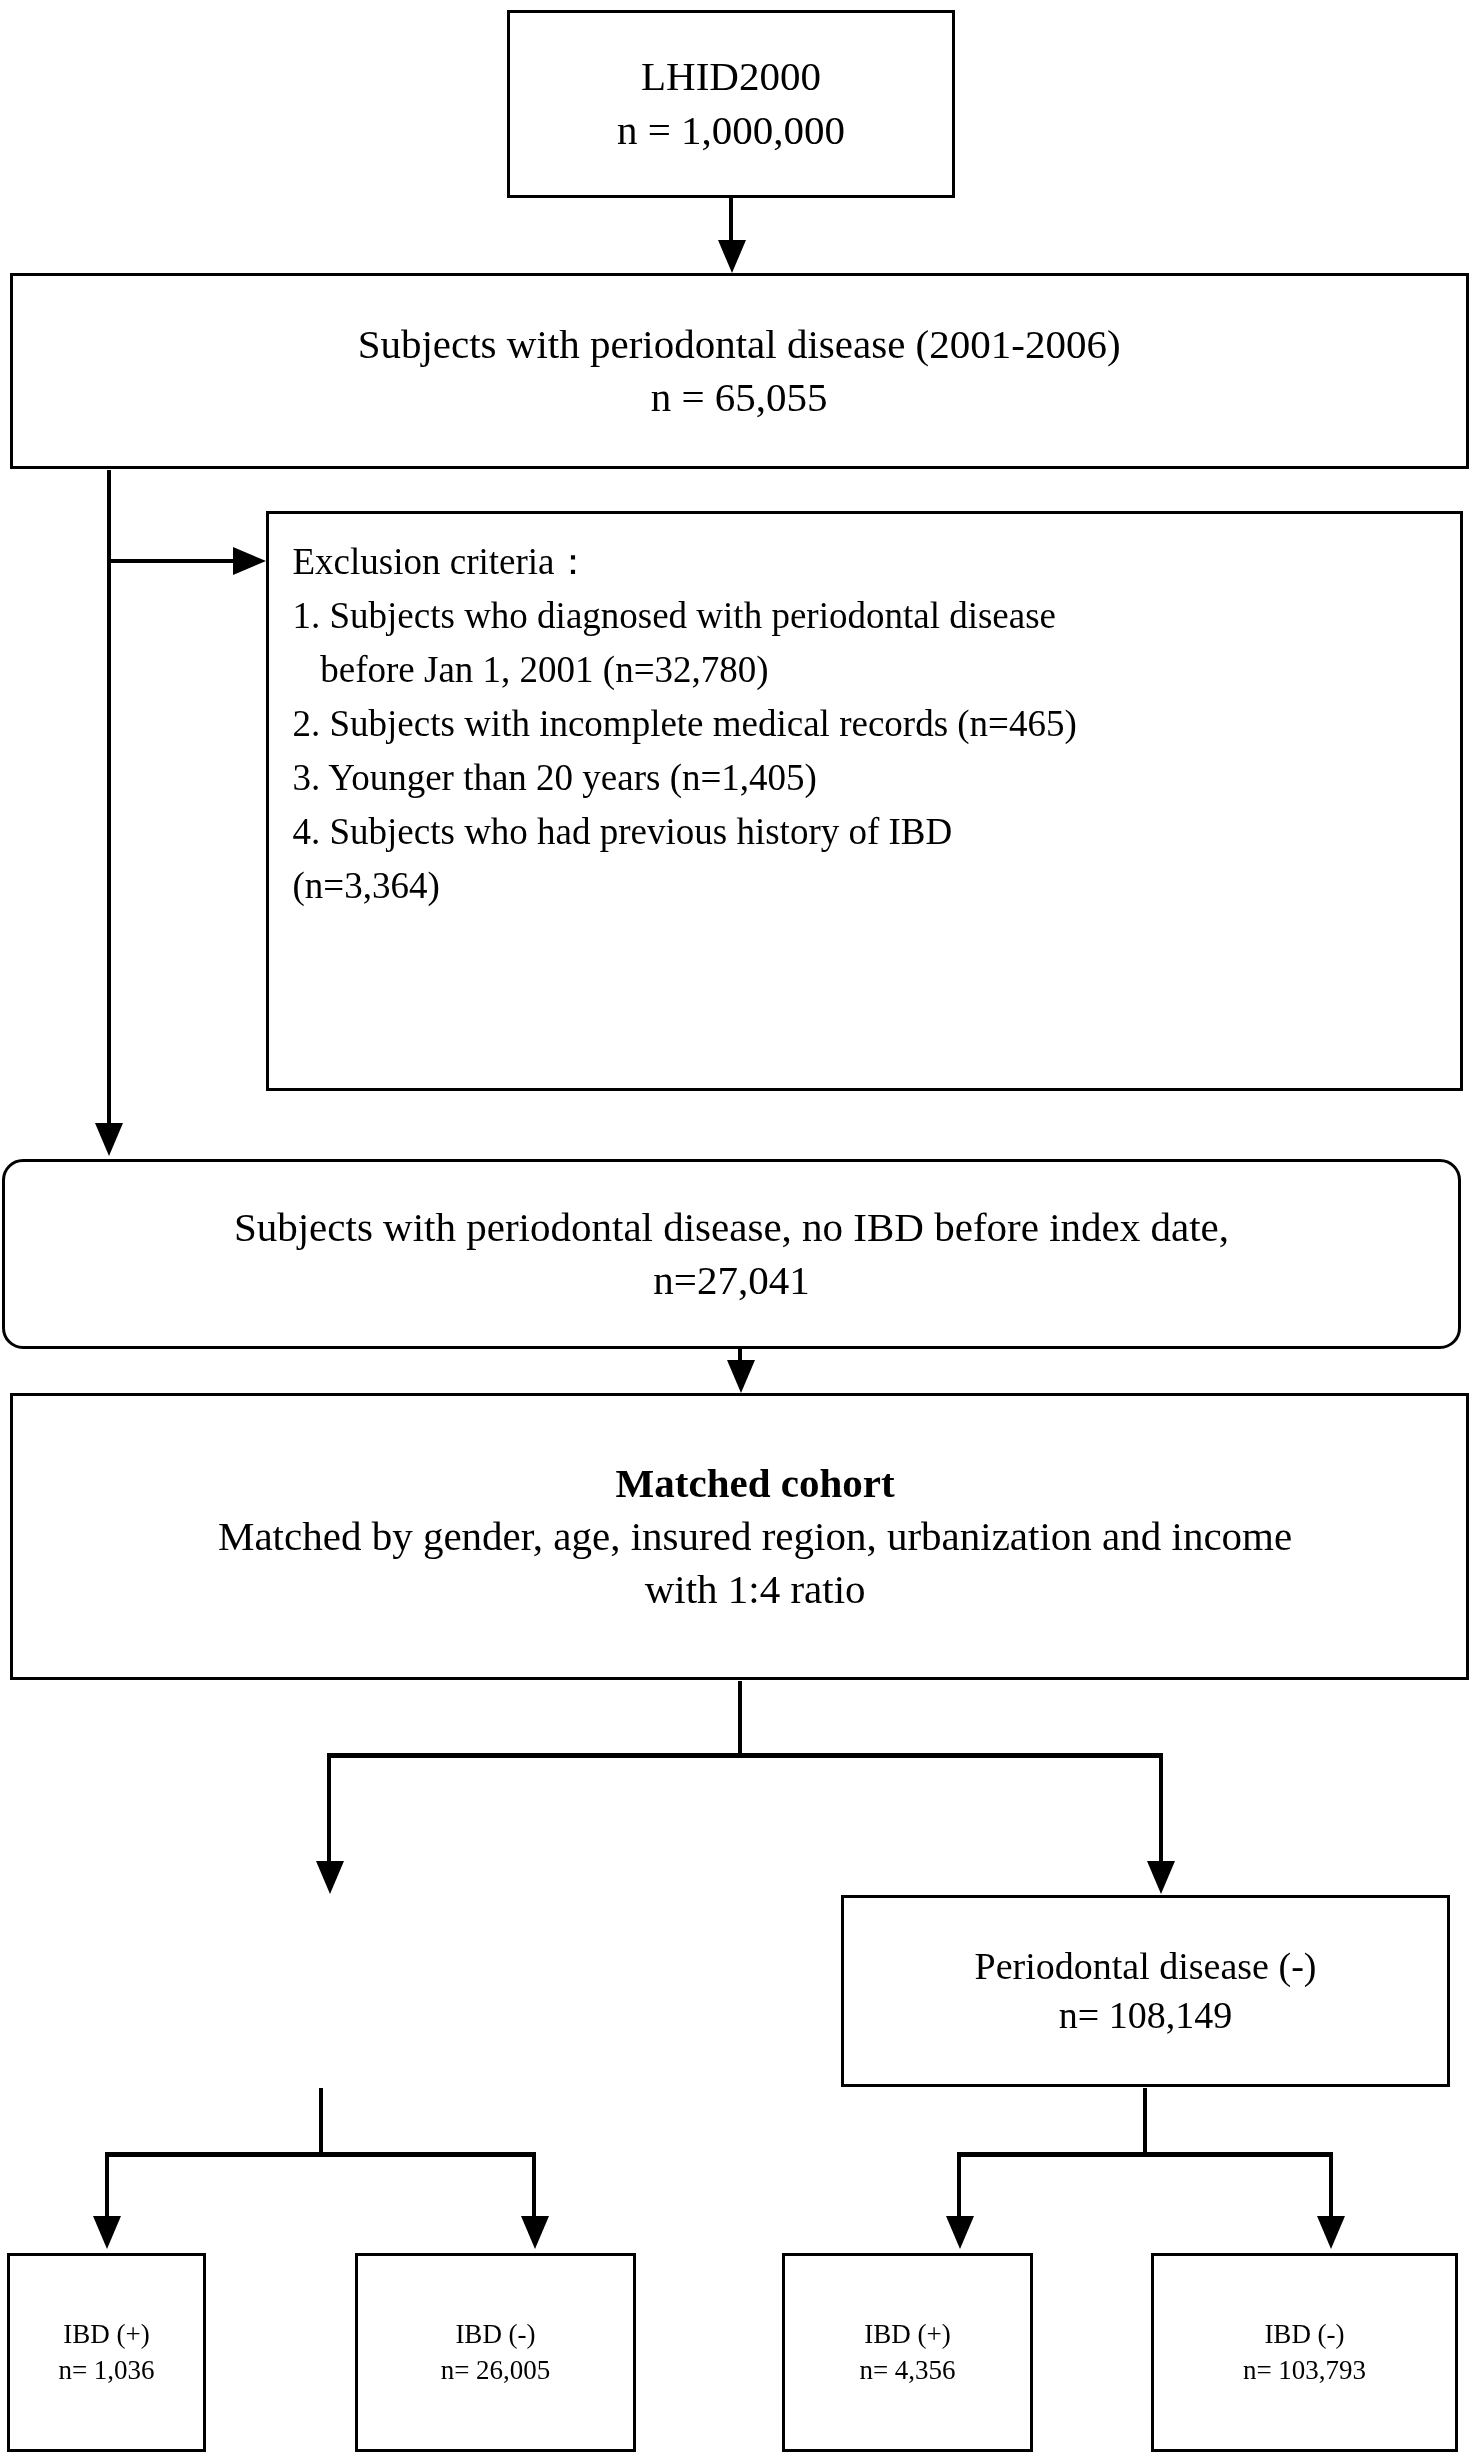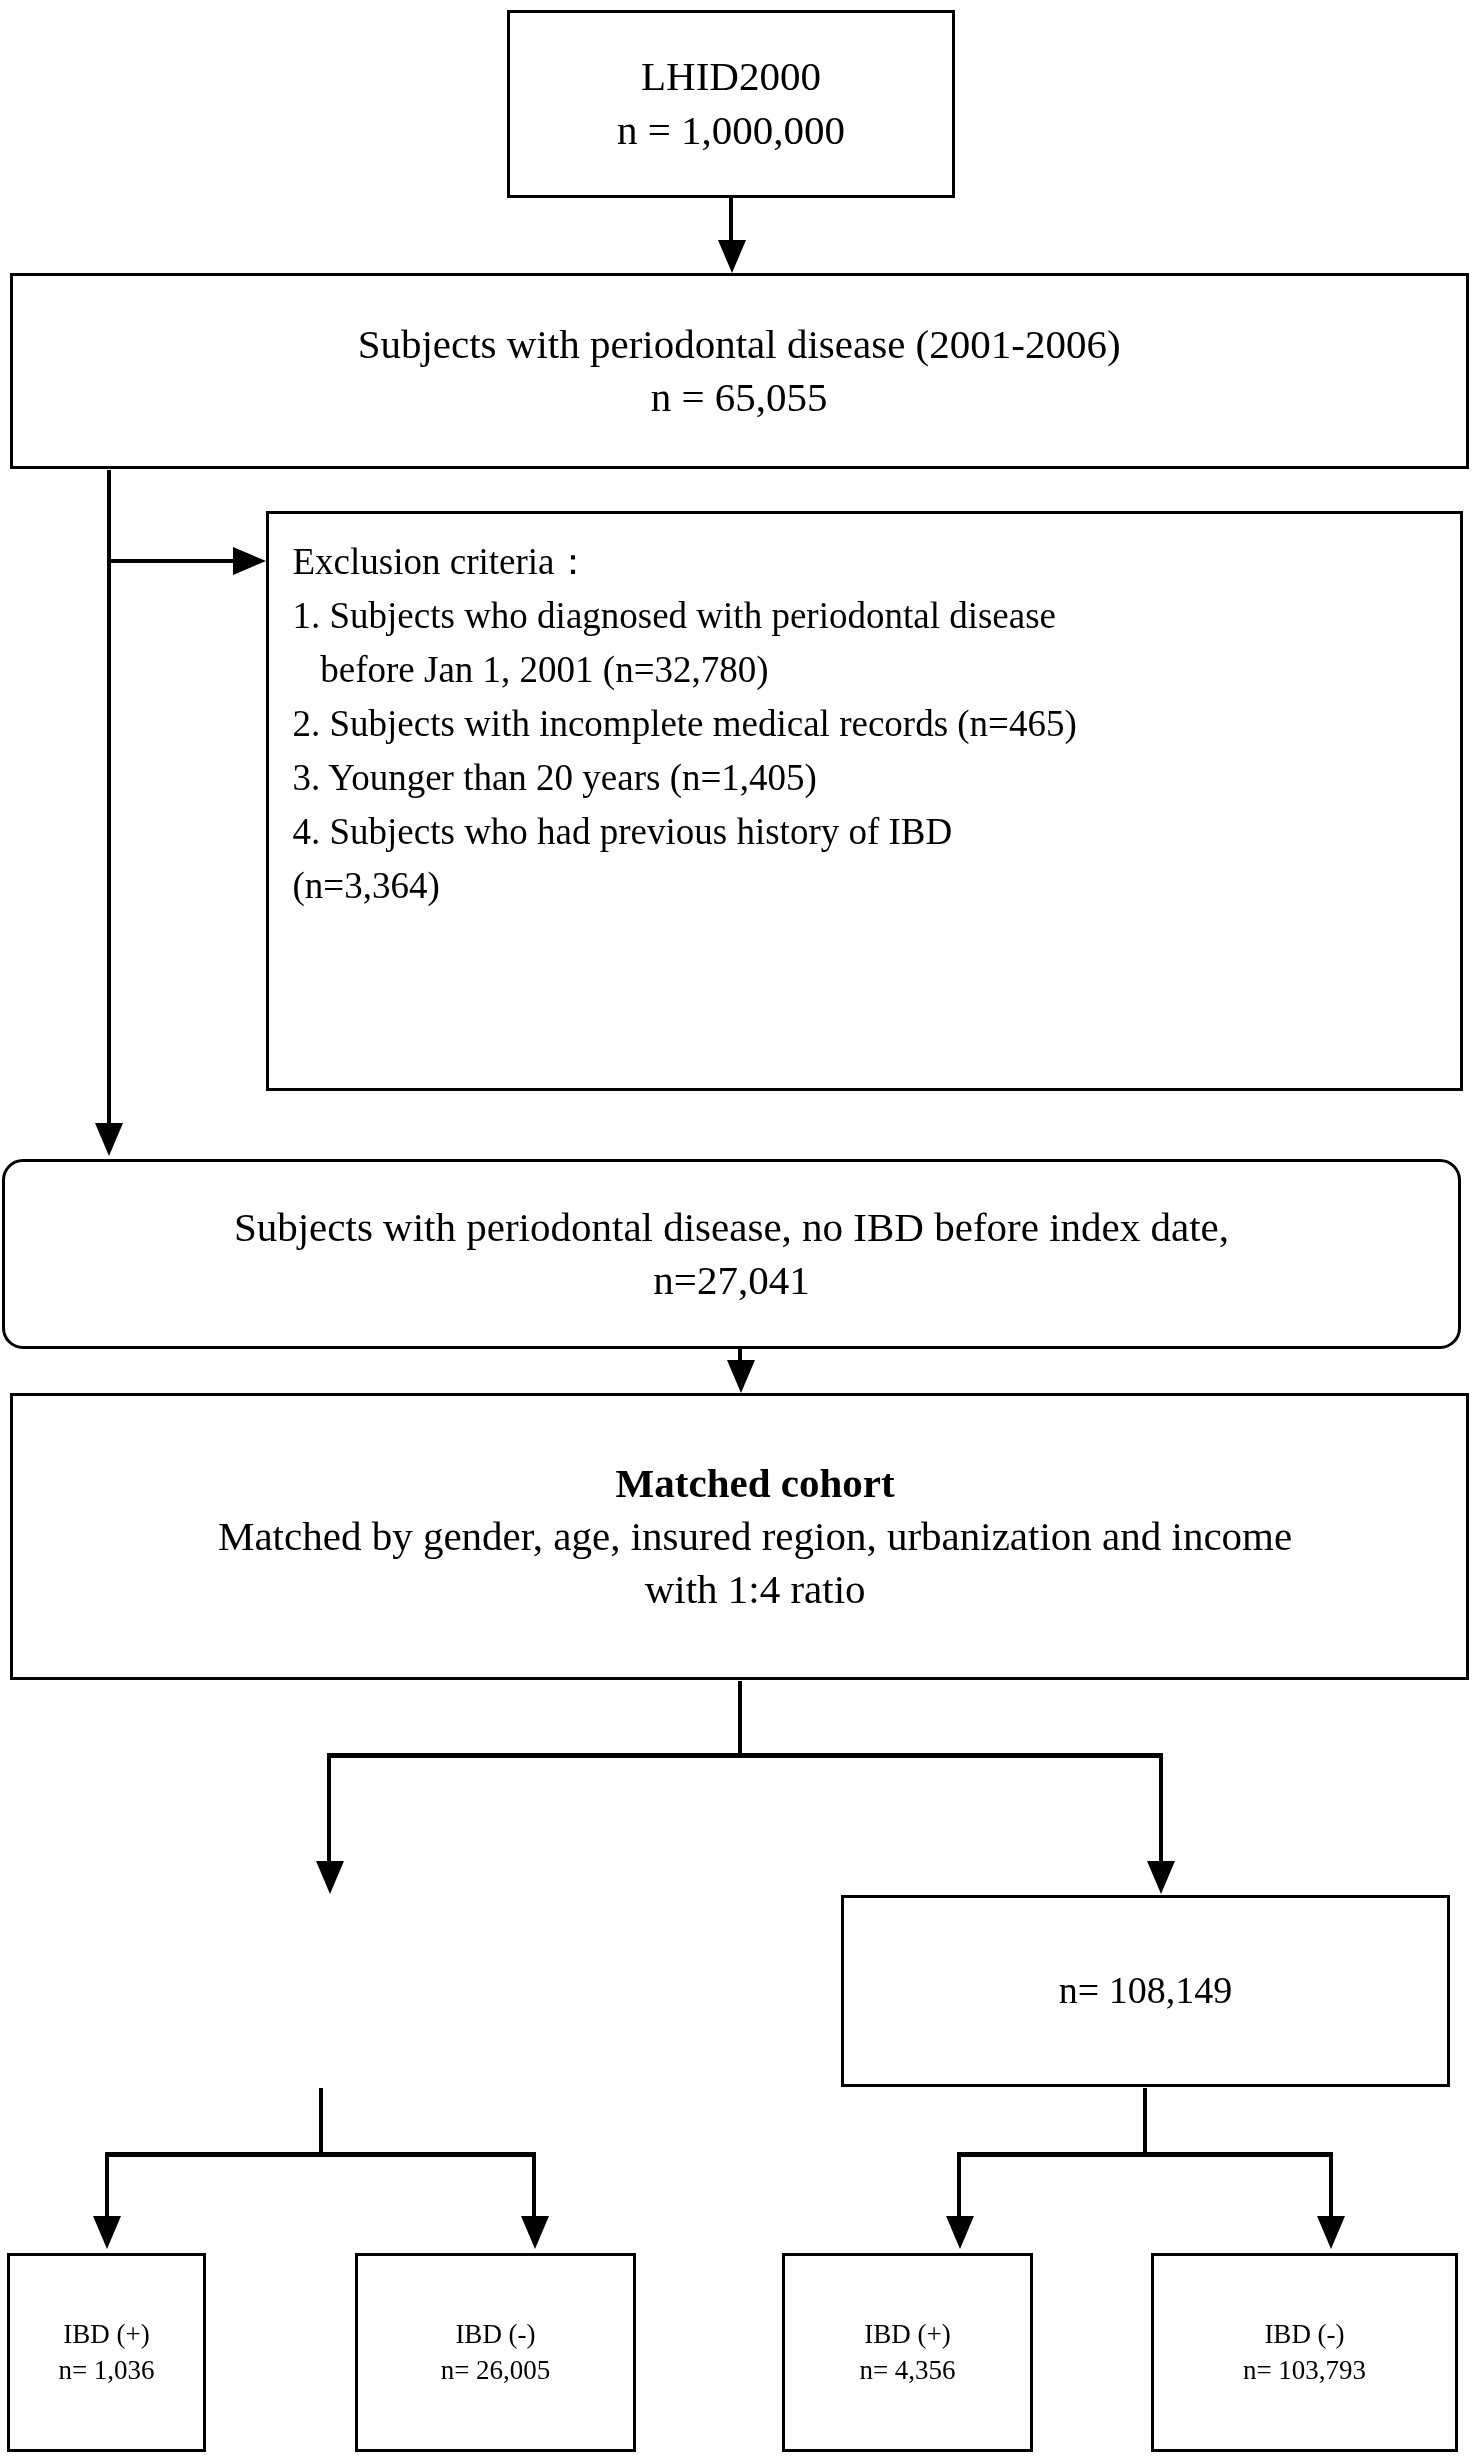--- a/index.html
+++ b/index.html
@@ -118,20 +118,21 @@
 
   <div class="line vline" style="left:738px; top:1681px; width:3.7px; height:75px;"></div>
   <div class="line hline" style="left:327px; top:1753px; width:836px; height:4.8px;"></div>
   <div class="line vline" style="left:327px; top:1753px; width:3.7px; height:113px;"></div>
   <div class="arrow-down" style="left:316px; top:1861px;"></div>
   <div class="line vline" style="left:1159px; top:1753px; width:3.7px; height:113px;"></div>
   <div class="arrow-down" style="left:1147px; top:1861px;"></div>
 
 
   <div class="box" style="left:841px; top:1895px; width:609px; height:192px;">
+    <span class="txt fs-md">Periodontal disease (-)</span>
     <span class="txt fs-md">n= 108,149</span>
   </div>
 
   <div class="line vline" style="left:319px; top:2088px; width:3.7px; height:67px;"></div>
   <div class="line hline" style="left:105px; top:2152px; width:431px; height:4.8px;"></div>
   <div class="line vline" style="left:105px; top:2152px; width:3.7px; height:68px;"></div>
   <div class="arrow-down" style="left:93px; top:2216px;"></div>
   <div class="line vline" style="left:532px; top:2152px; width:3.7px; height:68px;"></div>
   <div class="arrow-down" style="left:521px; top:2216px;"></div>
 

